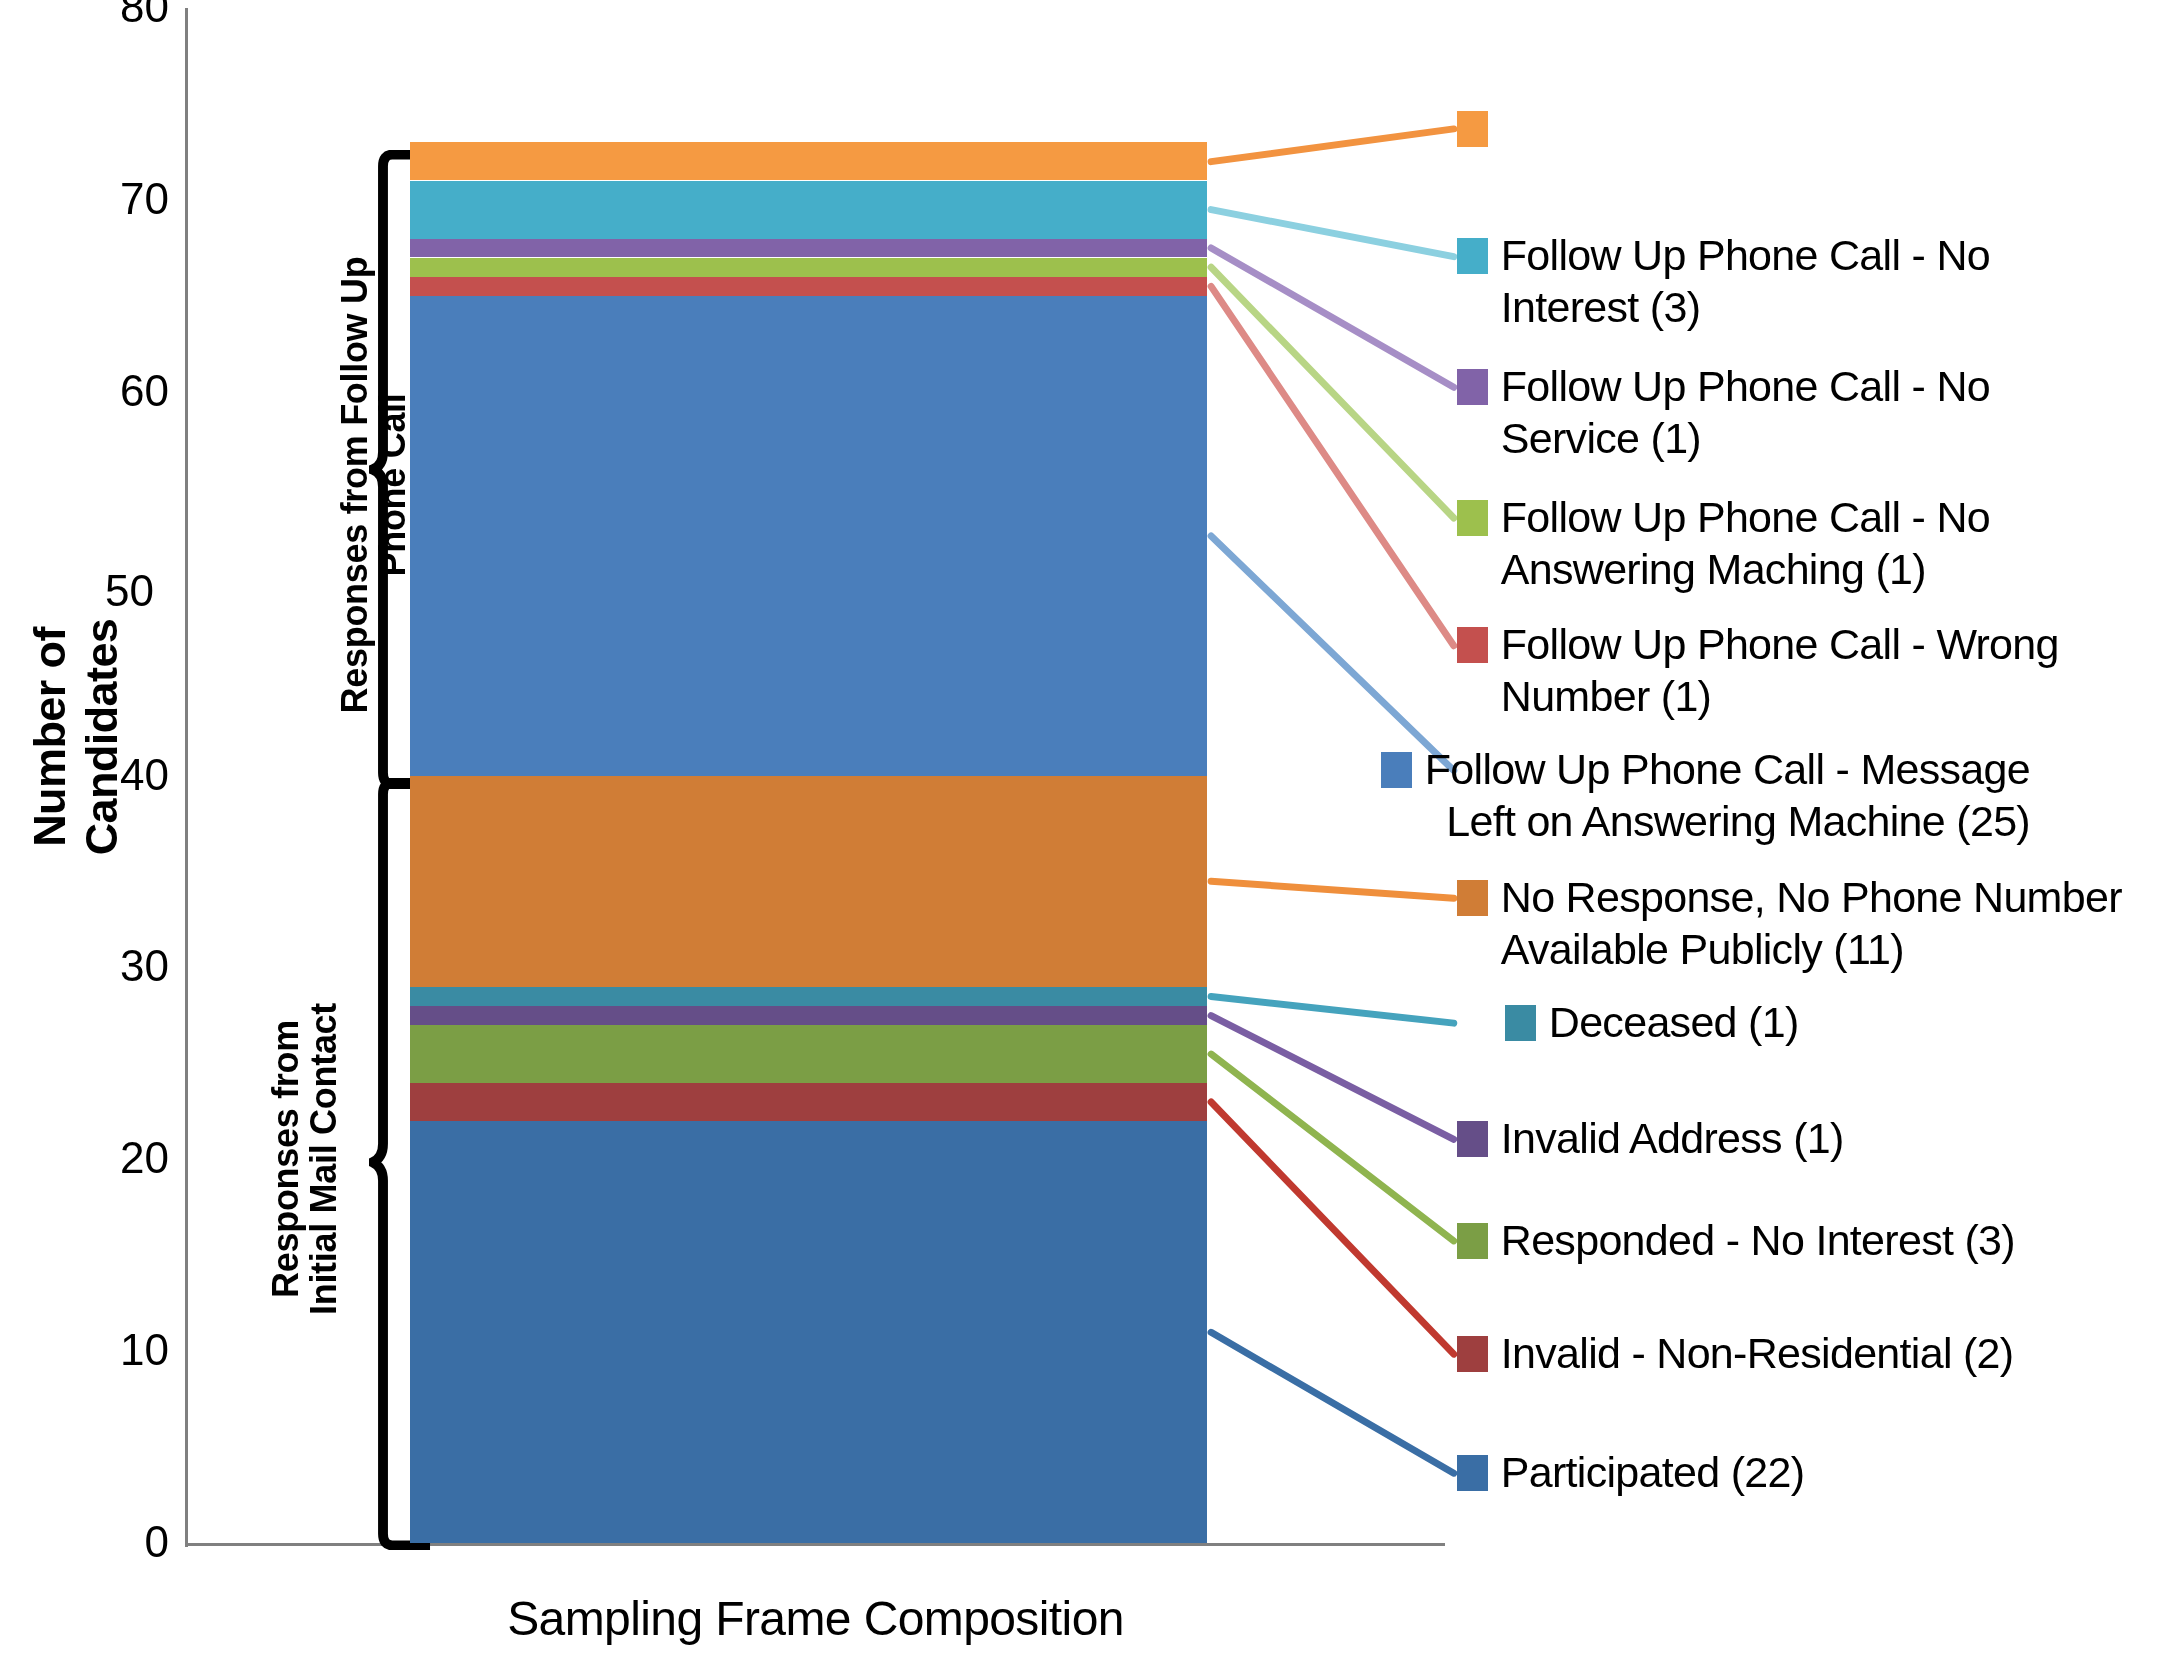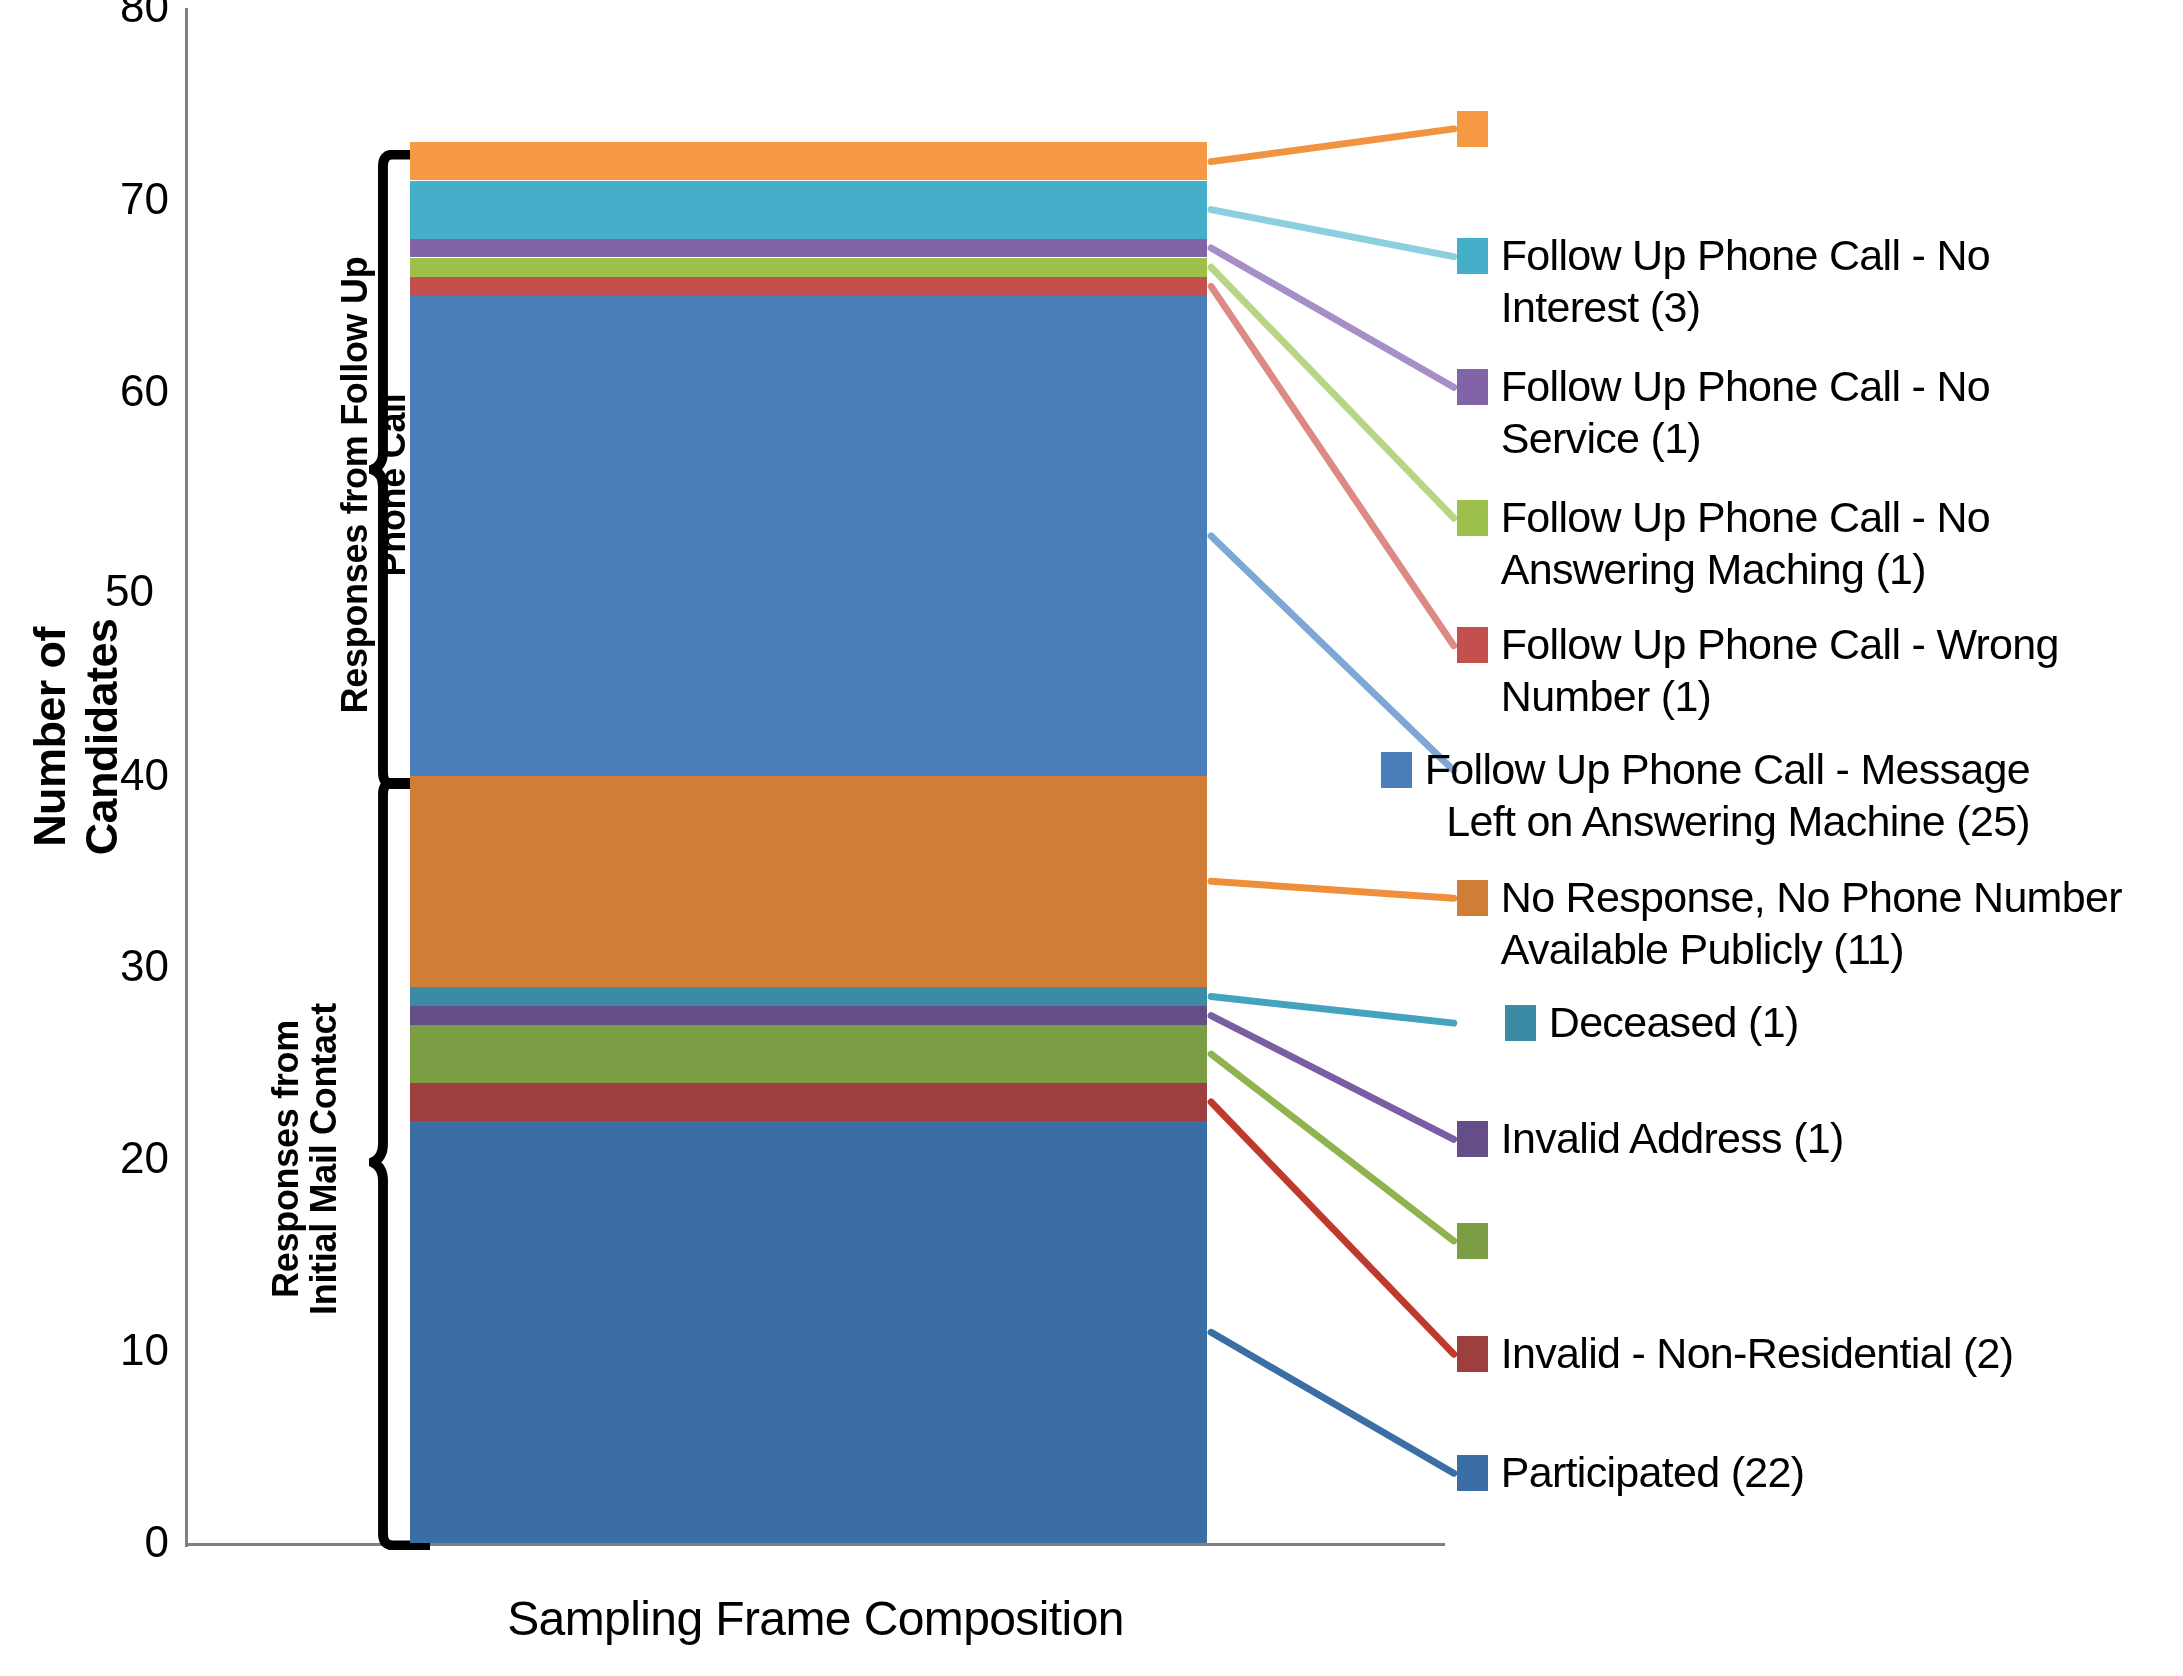--- a/index.html
+++ b/index.html
@@ -155,20 +155,21 @@
       <div class="legend-item" style="left: 1457px; top: 996px; width: 720px; padding-left: 48px;">
         <span class="legend-swatch" style="background: rgb(58, 139, 163); margin-top: 9.3px;"></span>
         <span class="legend-text">Deceased  (1)</span>
       </div>
       <div class="legend-item" style="left: 1457px; top: 1112px; width: 720px;">
         <span class="legend-swatch" style="background: rgb(101, 78, 136); margin-top: 9.3px;"></span>
         <span class="legend-text">Invalid Address (1)</span>
       </div>
       <div class="legend-item" style="left: 1457px; top: 1214px; width: 720px;">
         <span class="legend-swatch" style="background: rgb(123, 158, 69); margin-top: 9.3px;"></span>
+        <span class="legend-text">Responded  - No Interest (3)</span>
       </div>
       <div class="legend-item" style="left: 1457px; top: 1327px; width: 720px;">
         <span class="legend-swatch" style="background: rgb(158, 63, 63); margin-top: 9.3px;"></span>
         <span class="legend-text">Invalid - Non-Residential  (2)</span>
       </div>
       <div class="legend-item" style="left: 1457px; top: 1446px; width: 720px;">
         <span class="legend-swatch" style="background: rgb(58, 110, 165); margin-top: 9.3px;"></span>
         <span class="legend-text">Participated (22)</span>
       </div>
     </div>

